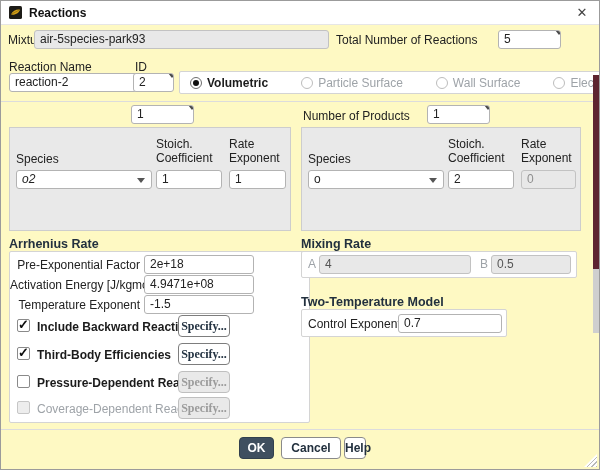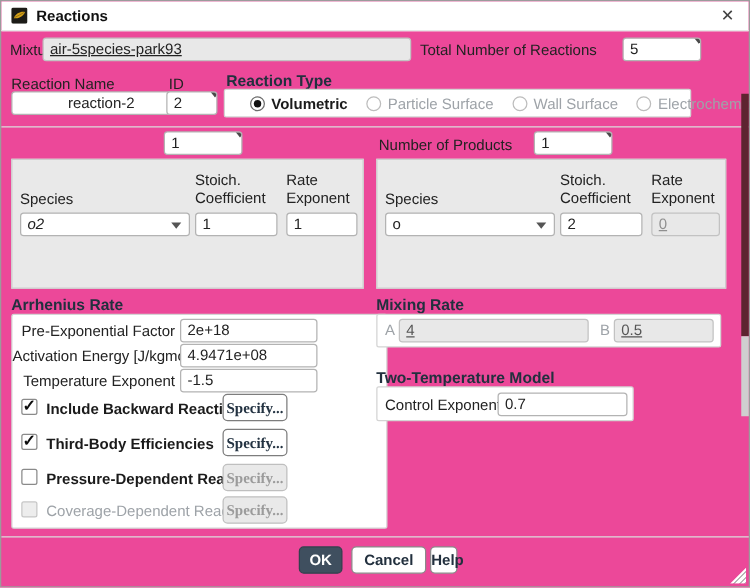--- a/index.html
+++ b/index.html
@@ -1,30 +1,30 @@
 <!DOCTYPE html>
 <html><head>
 <meta charset="utf-8">
 <style>
   * { box-sizing: border-box; margin: 0; padding: 0; }
   html,body { width:600px; height:470px; }
   body { font-family: "Liberation Sans", sans-serif; font-size: 12px; color:#222; background:#fff; }
-  #screen { position:relative; width:600px; height:470px; background:#ec4899; border:1px solid #9b9b9b; overflow:hidden; }
+  #screen { position:relative; width:600px; height:470px; background:#fef9c3; border:1px solid #9b9b9b; overflow:hidden; }
 
   
   .titlebar { position:absolute; left:0; top:0; width:100%; height:24px; background:#ffffff; border-bottom:1px solid #e6e6e6; }
   .app-icon { position:absolute; left:8px; top:5px; width:13px; height:13px; }
   .win-title { position:absolute; left:28px; top:5px; font-size:12px; font-weight:600; color:#111; }
   .close-btn { position:absolute; right:9px; top:4px; width:16px; height:16px; font-size:13px; color:#444; text-align:center; line-height:16px; cursor:default; }
 
   .lbl { position:absolute; white-space:nowrap; color:#222; }
   .sec-h { position:absolute; white-space:nowrap; font-weight:bold; color:#22303e; font-size:12.5px; }
 
   .fld { position:absolute; border:1px solid #b3b3b3; border-radius:3px; background:#fff; height:19px; line-height:17px; padding:0 5px; color:#222; overflow:hidden; white-space:nowrap; }
-  .fld.disabled { background:#e8e8e8; border-color:#c2c2c2;text-decoration:underline; }
+  .fld.disabled { background:#e8e8e8; border-color:#c2c2c2; }
   .fld.disabled.dim { color:#8f8f8f; }
 
   .spin { padding-right:16px; }
   .spin-arrows { position:absolute; right:4px; top:3px; width:9px; }
   .spin-arrows .up { width:0; height:0; border-left:4px solid transparent; border-right:4px solid transparent; border-bottom:5px solid #4a4a4a; margin-bottom:2px; }
   .spin-arrows .down { width:0; height:0; border-left:4px solid transparent; border-right:4px solid transparent; border-top:5px solid #4a4a4a; }
 
   .dd-arrow { position:absolute; right:6px; top:7px; width:0; height:0; border-left:4px solid transparent; border-right:4px solid transparent; border-top:5px solid #555; }
 
   .hsep { position:absolute; left:0; width:600px; height:1px; background:#dcdcdc; }
@@ -78,30 +78,29 @@
 
   <div class="lbl" style="left:7px; top:32px;">Mixture</div>
   <div class="fld disabled" style="left:33px; top:29px; width:295px;">air-5species-park93</div>
   <div class="lbl" style="left:335px; top:32px;">Total Number of Reactions</div>
   <div class="fld spin" style="left:497px; top:29px; width:63px;">
     <span>5</span>
     <span class="spin-arrows"><span class="up"></span><span class="down"></span></span>
   </div>
 
   <div class="lbl" style="left:8px; top:59px;">Reaction Name</div>
-  <div class="fld" style="left:8px; top:72px; width:144px;text-align:center;">reaction-2</div>
+  <div class="fld" style="left:8px; top:72px; width:144px;">reaction-2</div>
 
   <div class="lbl" style="left:134px; top:59px;">ID</div>
   <div class="fld spin" style="left:132px; top:72px; width:41px;">
     <span>2</span>
     <span class="spin-arrows"><span class="up"></span><span class="down"></span></span>
   </div>
 
-  <div class="sec-h" style="left:180px; top:57px;">Reaction Type</div>
-  <div class="groupbox" style="left:178px; top:70px; width:374px; height:23px; display:flex; align-items:center; gap:15px; padding-left:20px;">
+  <div class="groupbox" style="left:178px; top:70px; width:422px; height:23px; display:flex; align-items:center; gap:33px; padding-left:10px;">
     <span class="radio-opt on">
       <span class="radio selected"></span>
       <span class="opt-lbl">Volumetric</span>
     </span>
     <span class="radio-opt off">
       <span class="radio disabled"></span>
       <span class="opt-lbl">Particle Surface</span>
     </span>
     <span class="radio-opt off">
       <span class="radio disabled"></span>

